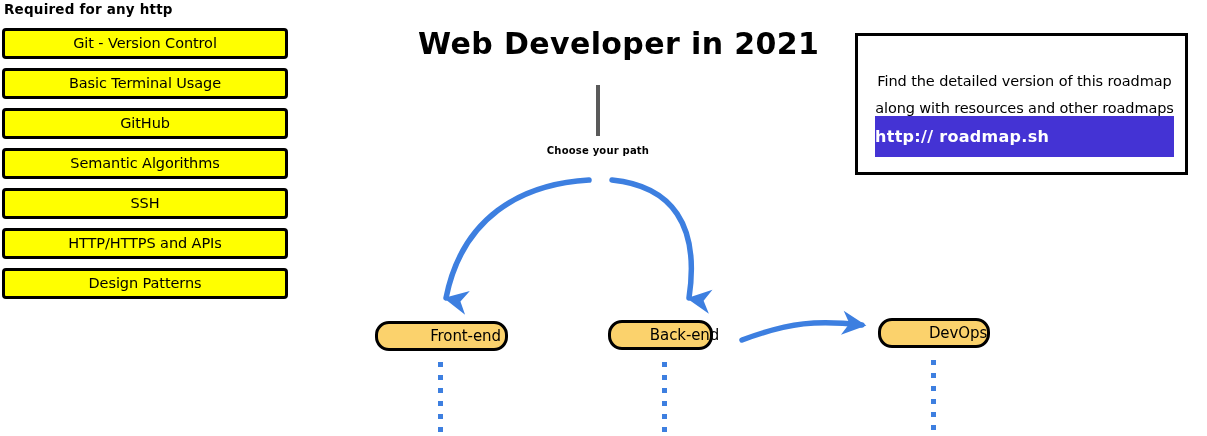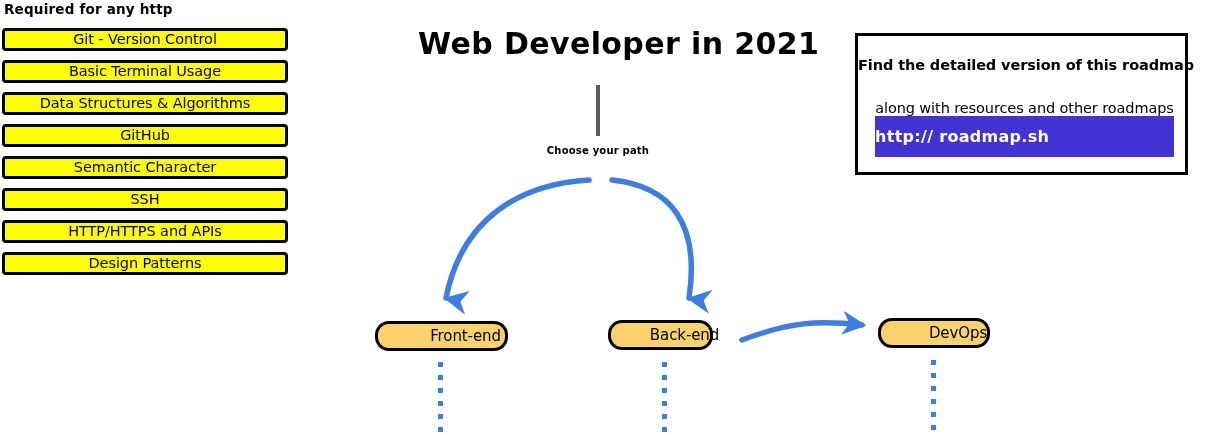--- a/index.html
+++ b/index.html
@@ -36,21 +36,21 @@
   #required-list {
     position: absolute;
     left: 2px;
     top: 28px;
     width: 286px;
   }
   .req-item {
     position: relative;
     box-sizing: border-box;
     width: 286px;
-    height: 23px;
+    height: 31px;
     margin-bottom: 9px;
     background: #ffff00;
     border: 3px solid #000000;
     border-radius: 4px;
     display: flex;
     align-items: center;
     justify-content: center;
   }
   .req-item span {
     font-size: 14.5px;
@@ -151,21 +151,21 @@
   }
   .info-line {
     position: absolute;
     left: 0;
     width: 333px;
     text-align: center;
     font-size: 14.5px;
     letter-spacing: -0.1px;
     white-space: nowrap;
   }
-  #info-line-1 { top: 21px; font-weight: bold; }
+  #info-line-1 { top: 37px; }
   #info-line-2 { top: 64px; }
   #roadmap-link-button {
     position: absolute;
     left: 17px;
     top: 80px;
     width: 299px;
     height: 41px;
     background: #4433d4;
     display: flex;
     align-items: center;
@@ -186,27 +186,24 @@
 <div id="required-column">
   <div id="required-heading">Required for any http</div>
   <div id="required-list">
     <div class="req-item">
         <span>Git - Version Control</span>
       </div>
     <div class="req-item">
         <span>Basic Terminal Usage</span>
       </div>
     <div class="req-item">
-        <span>Data Structures &amp; Algorithms</span>
-      </div>
-    <div class="req-item">
         <span>GitHub</span>
       </div>
     <div class="req-item">
-        <span>Semantic Character</span>
+        <span>Semantic Algorithms</span>
       </div>
     <div class="req-item">
         <span>SSH</span>
       </div>
     <div class="req-item">
         <span>HTTP/HTTPS and APIs</span>
       </div>
     <div class="req-item">
         <span>Design Patterns</span>
       </div>

